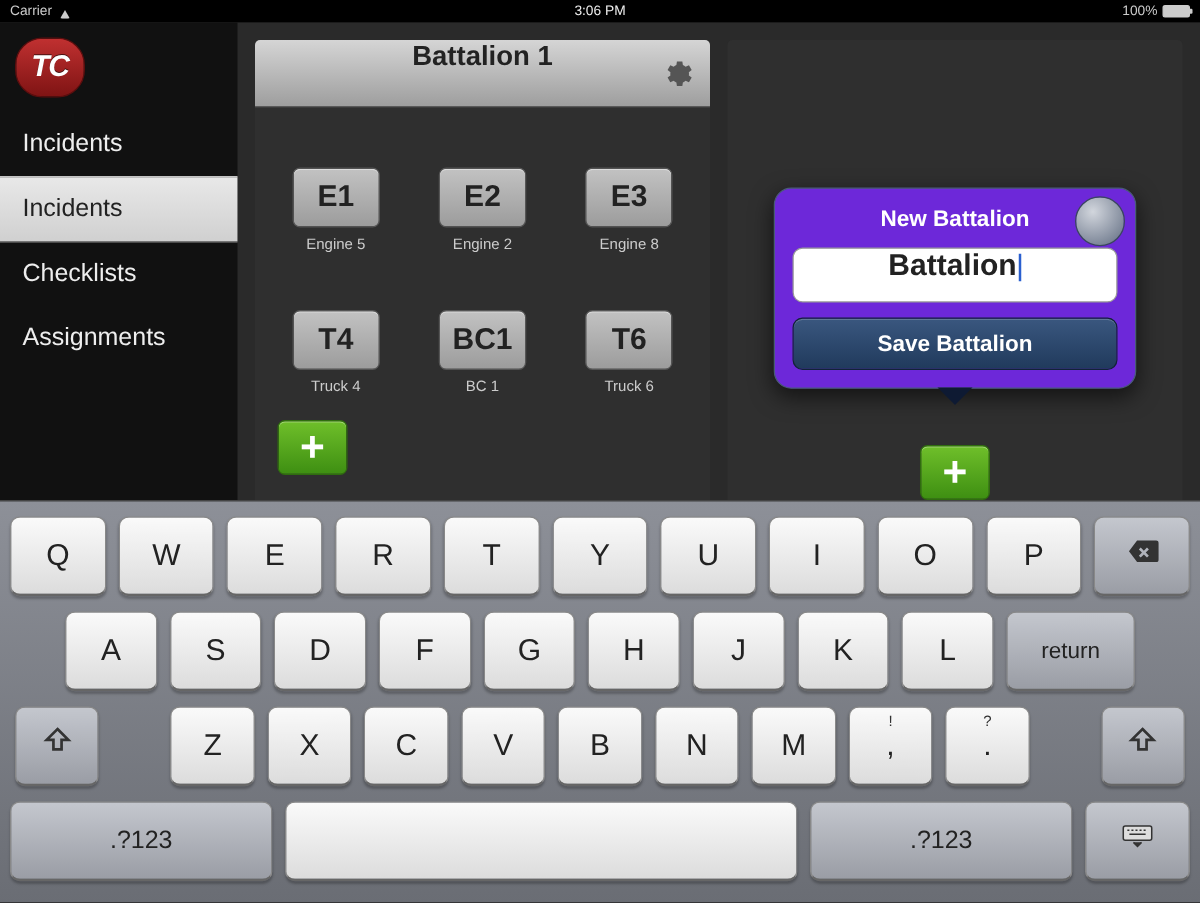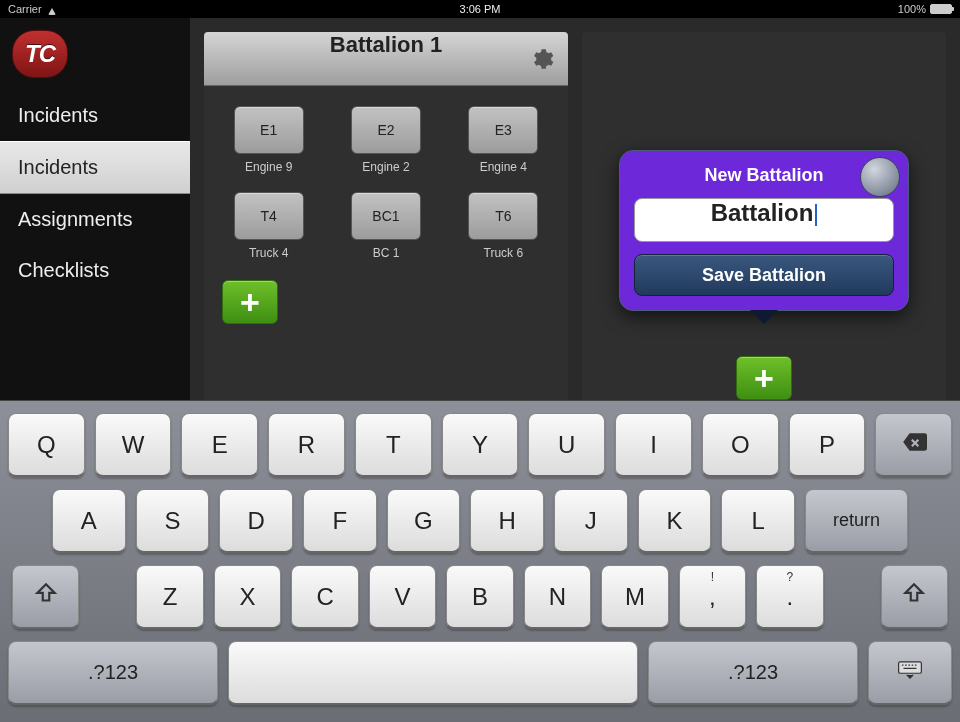--- a/index.html
+++ b/index.html
@@ -27,21 +27,21 @@
   .content { flex:1; display:flex; gap:14px; padding: 14px 14px 0 14px; }
 
   .panel { flex:1; background:#2f2f2f; border-radius: 4px 4px 0 0; position:relative; display:flex; flex-direction:column; overflow:visible; }
   .panel-header { height: 54px; background: linear-gradient(#d5d5d5,#9e9e9e); border-radius:4px 4px 0 0; display:flex; align-items:flex-start; justify-content:center; position:relative; border-bottom:1px solid #666;}
   .panel-title { font-size: 22px; font-weight: bold; color:#222; }
   .gear { position:absolute; right:14px; top:50%; transform:translateY(-50%); width:26px; height:26px; cursor:pointer; }
   .gear svg { width:100%; height:100%; }
 
   .unit-grid { padding: 20px 18px 10px; display:grid; grid-template-columns:repeat(3,1fr); gap: 18px 24px; }
   .unit { display:flex; flex-direction:column; align-items:center; gap:6px; }
-  .unit-tile { width:70px; height:48px; background: linear-gradient(#c2c2c2,#9c9c9c); border:1px solid #555; border-radius:6px; display:flex; align-items:center; justify-content:center; font-size:14px; font-weight:normal; color:#222; cursor:pointer; box-shadow: inset 0 1px 0 rgba(255,255,255,.4);}
+  .unit-tile { width:70px; height:48px; background: linear-gradient(#c2c2c2,#9c9c9c); border:1px solid #555; border-radius:6px; display:flex; align-items:center; justify-content:center; font-size:24px; font-weight:bold; color:#222; cursor:pointer; box-shadow: inset 0 1px 0 rgba(255,255,255,.4); margin-top: 28px;}
   .unit-label { color:#ccc; font-size:12px; }
 
   .add-btn { width:56px; height:44px; margin: 10px 0 0 18px; background: linear-gradient(#6fbf2a,#3e8f12); border-radius:6px; display:flex; align-items:center; justify-content:center; color:#fff; font-size:34px; font-weight:bold; border:1px solid #2f6d0e; cursor:pointer; box-shadow:inset 0 1px 0 rgba(255,255,255,.35);}
   .panel-right .add-btn { margin-left:auto; margin-right:auto; }
 
   
   .popover { position:absolute; top: 118px; left: 50%; transform: translateX(-50%); width: 290px; background:#6d28d9; border-radius: 14px; padding: 14px; border:1px solid #4a5a7a; box-shadow: 0 6px 18px rgba(0,0,0,.6); z-index:5;}
   .popover::after { content:''; position:absolute; bottom:-14px; left:50%; transform:translateX(-50%); width:0; height:0; border-left:14px solid transparent; border-right:14px solid transparent; border-top:14px solid #0e1a33; }
   .popover-header { color:#fff; font-size:18px; font-weight:bold; text-align:center; padding-bottom: 12px; position:relative; }
   .popover-close { position:absolute; right:-6px; top:-8px; width:40px; height:40px; border-radius:50%; background: radial-gradient(circle at 35% 30%, #d2d6dd, #5f6b80); cursor:pointer; border:1px solid #3a4560;}
@@ -85,47 +85,47 @@
 </div>
 
 <div class="app">
 
   <div class="sidebar">
     <div class="logo">
       <span>TC</span>
     </div>
     <div class="nav-item">Incidents</div>
     <div class="nav-item selected">Incidents</div>
+    <div class="nav-item">Checklists</div>
     <div class="nav-item">Assignments</div>
-    <div class="nav-item">Checklists</div>
   </div>
 
   <div class="content">
 
     <div class="panel">
       <div class="panel-header">
         <span class="panel-title">Battalion 1</span>
         <span class="gear">
           <svg viewBox="0 0 24 24" fill="#555">
               <path d="M12 8a4 4 0 100 8 4 4 0 000-8zm9.4 4a7.4 7.4 0 00-.1-1.2l2.1-1.6-2-3.4-2.5 1a7.5 7.5 0 00-2-1.2l-.4-2.6h-4l-.4 2.6a7.5 7.5 0 00-2 1.2l-2.5-1-2 3.4 2.1 1.6a7.4 7.4 0 000 2.4l-2.1 1.6 2 3.4 2.5-1c.6.5 1.3.9 2 1.2l.4 2.6h4l.4-2.6c.7-.3 1.4-.7 2-1.2l2.5 1 2-3.4-2.1-1.6c.1-.4.1-.8.1-1.2z"></path>
             </svg>
         </span>
       </div>
       <div class="unit-grid">
         <div class="unit">
           <div class="unit-tile">E1</div>
-          <div class="unit-label">Engine 9</div>
+          <div class="unit-label">Engine 5</div>
         </div>
         <div class="unit">
           <div class="unit-tile">E2</div>
           <div class="unit-label">Engine 2</div>
         </div>
         <div class="unit">
           <div class="unit-tile">E3</div>
-          <div class="unit-label">Engine 4</div>
+          <div class="unit-label">Engine 8</div>
         </div>
         <div class="unit">
           <div class="unit-tile">T4</div>
           <div class="unit-label">Truck 4</div>
         </div>
         <div class="unit">
           <div class="unit-tile">BC1</div>
           <div class="unit-label">BC 1</div>
         </div>
         <div class="unit">

